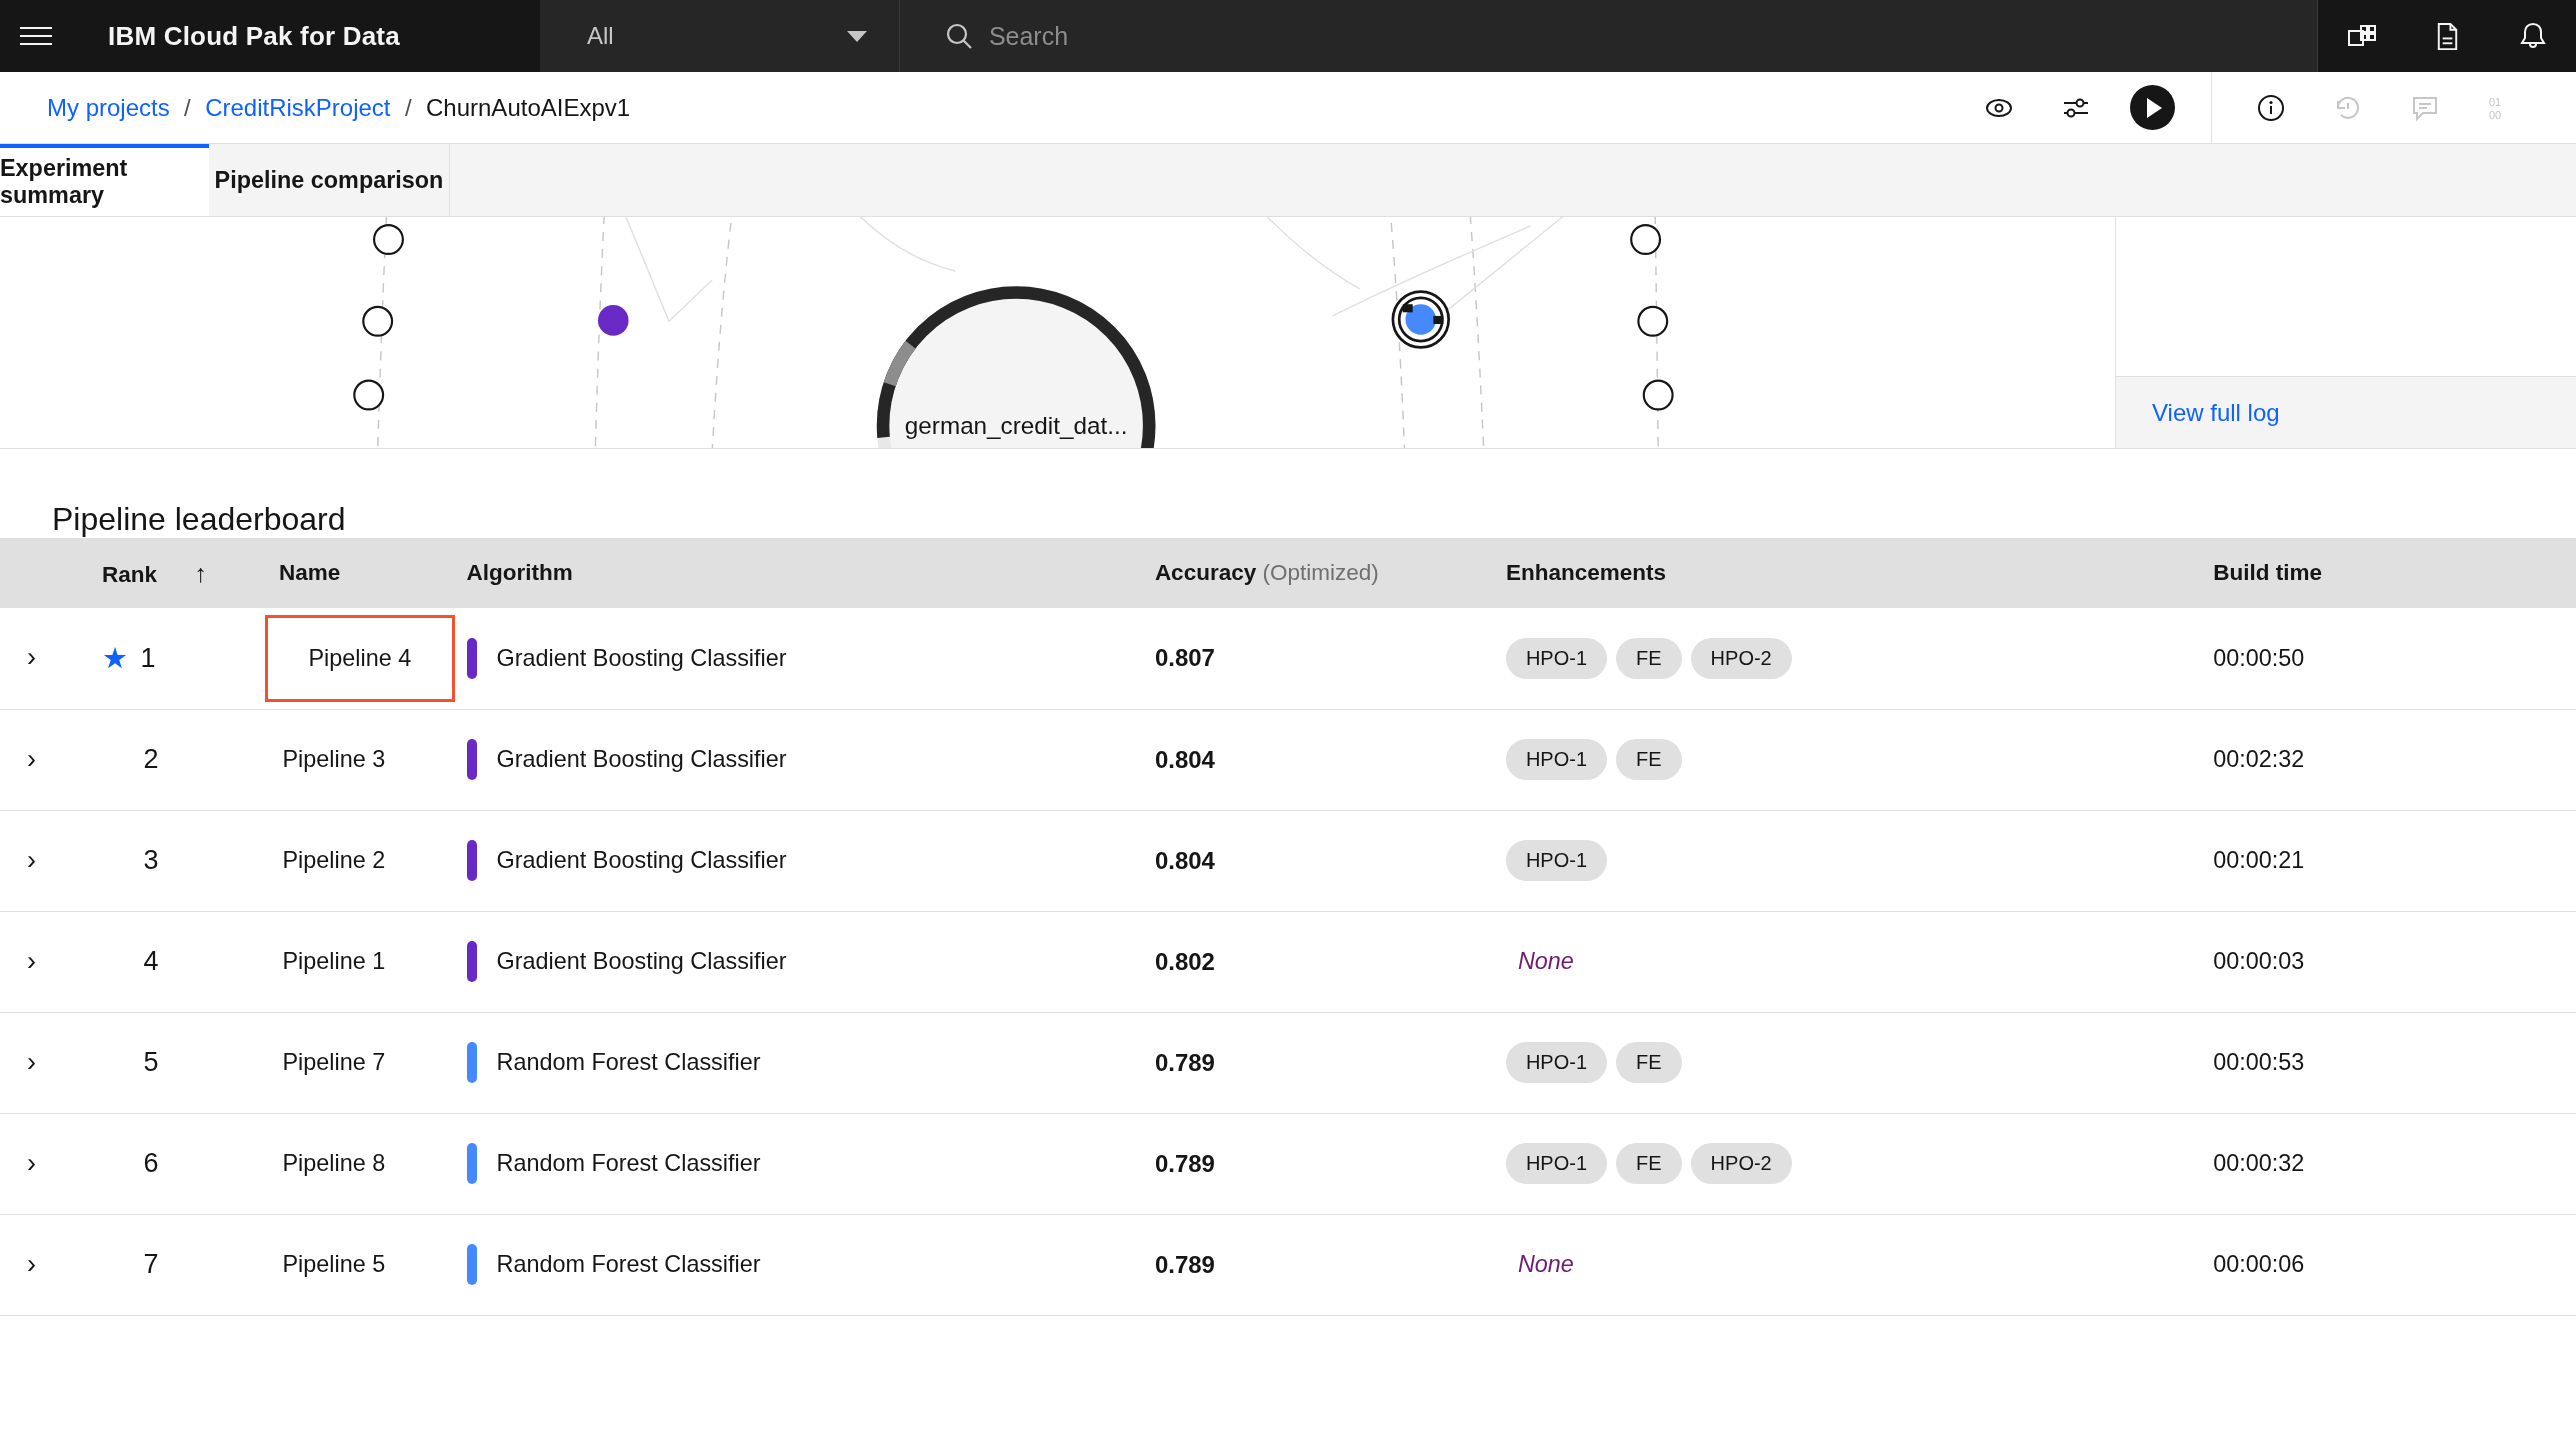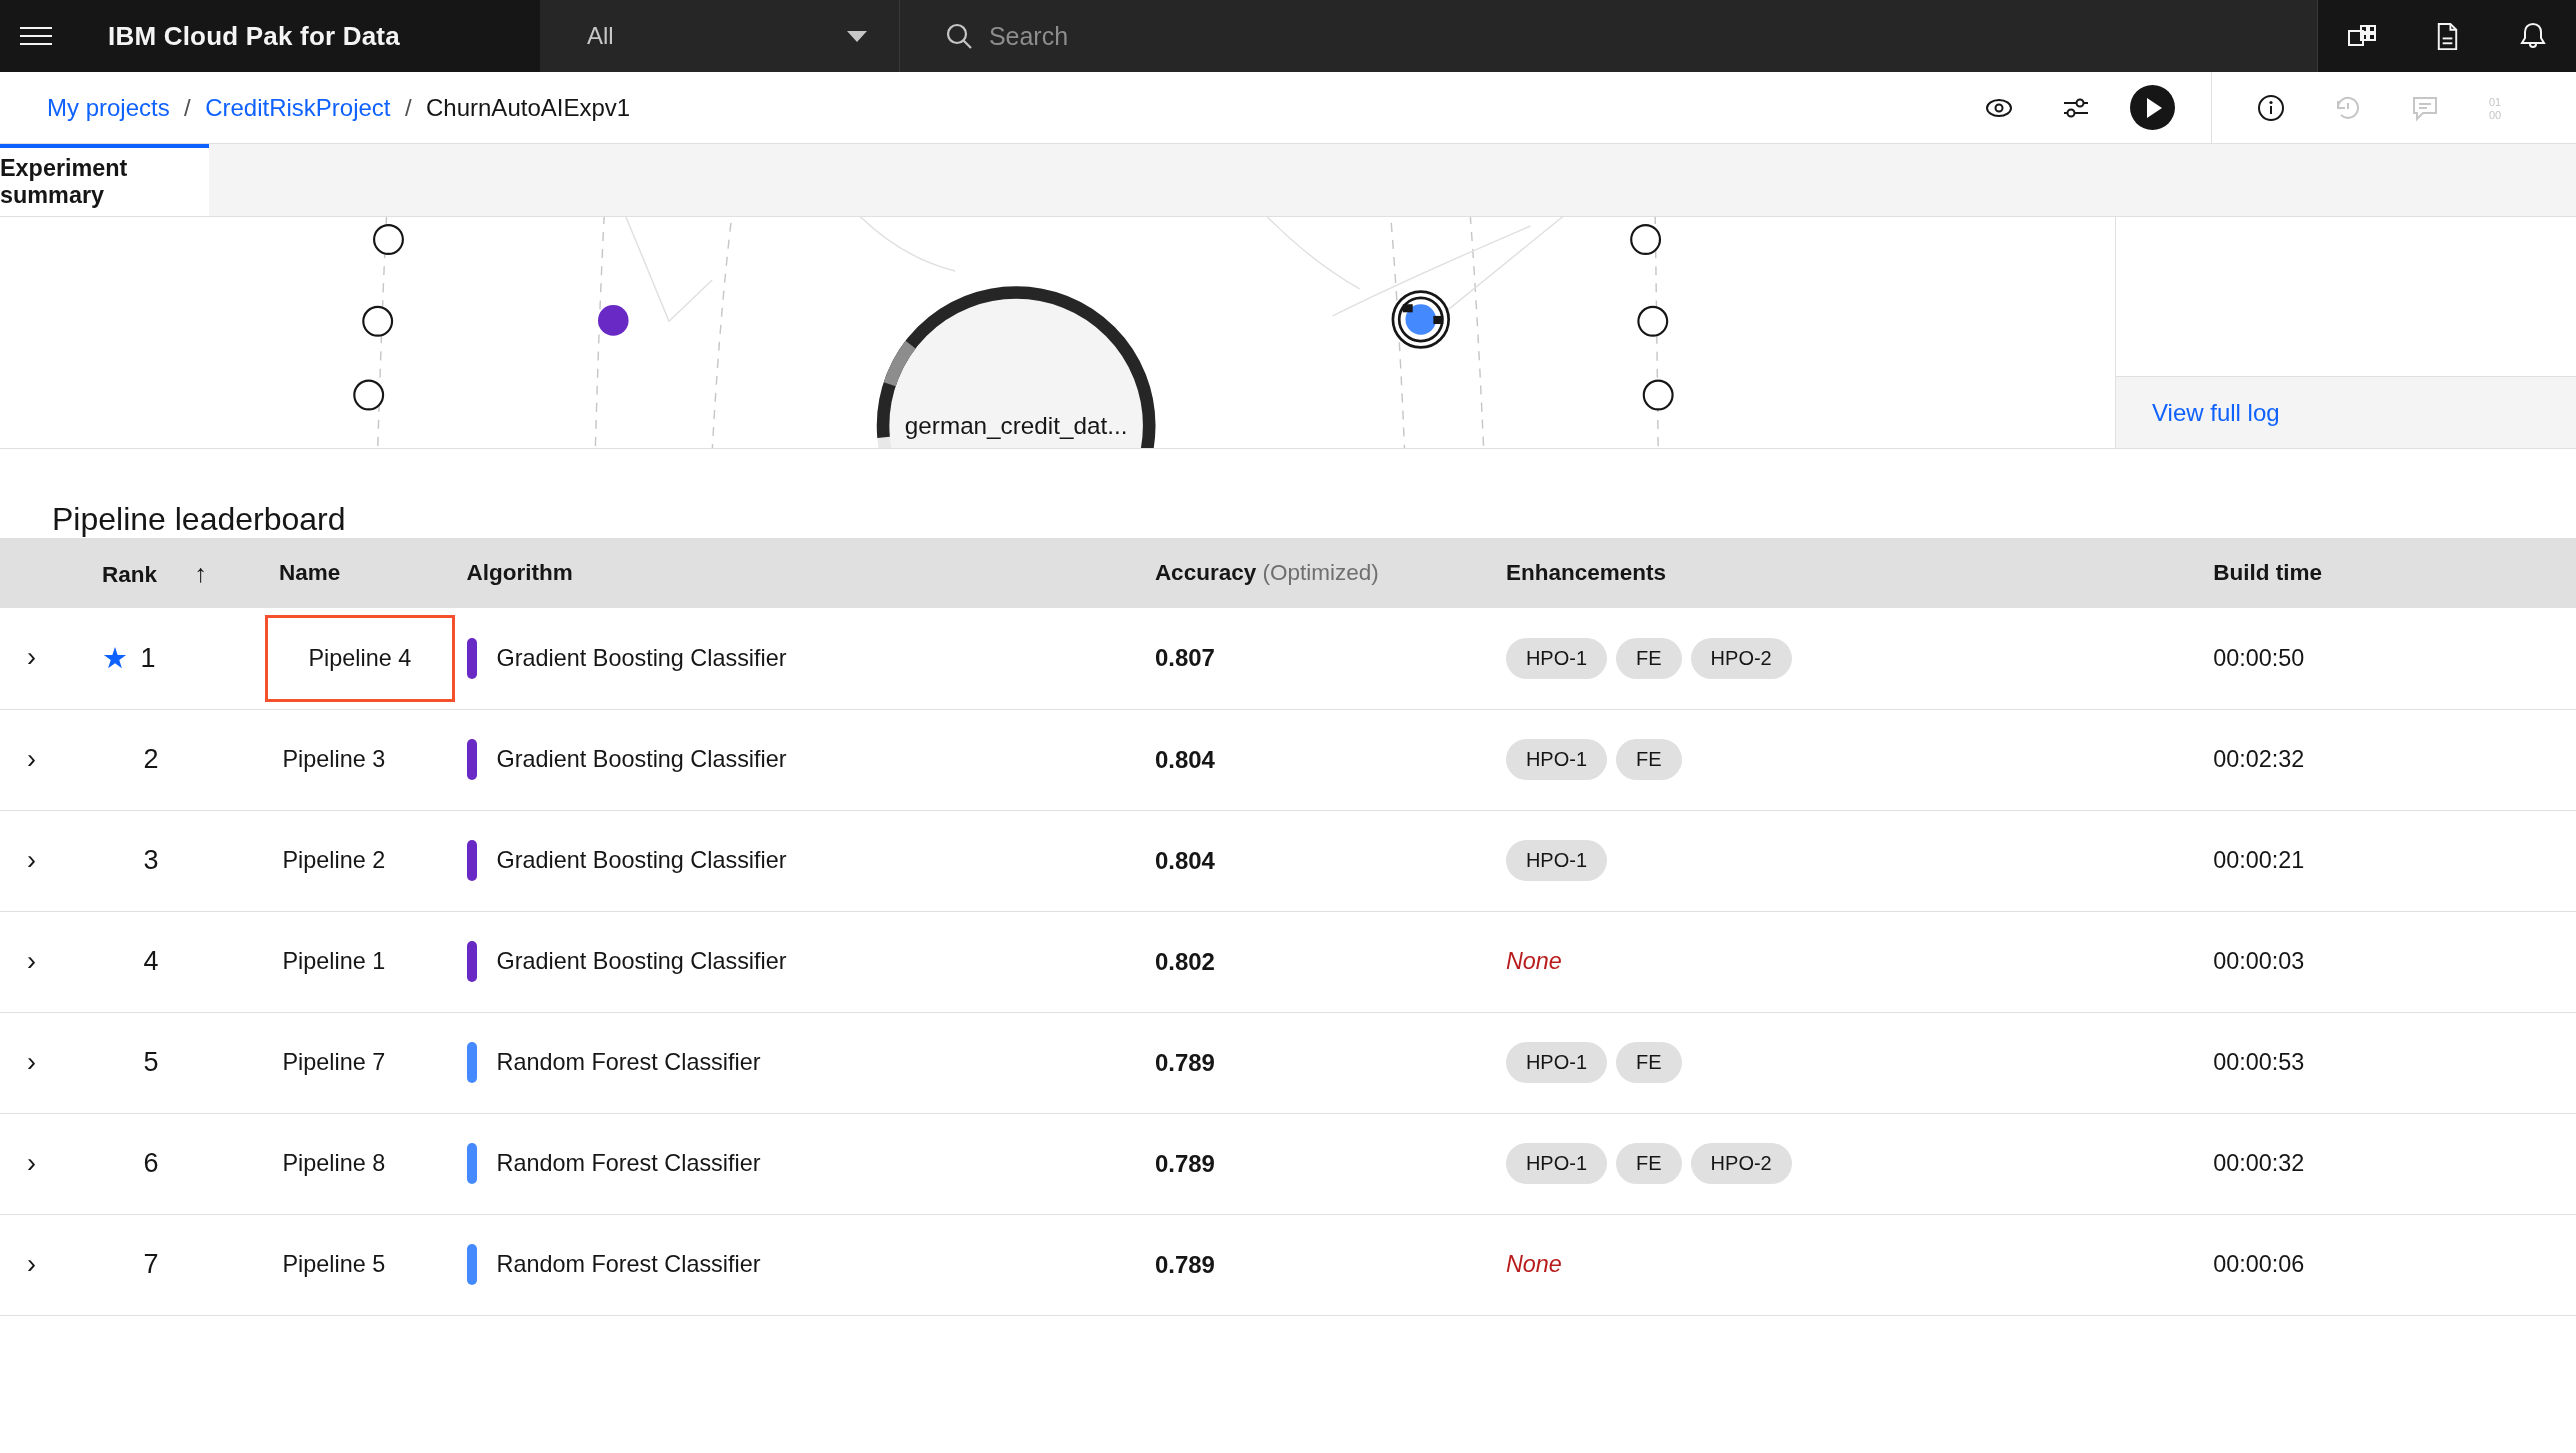--- a/index.html
+++ b/index.html
@@ -241,21 +241,21 @@
   .algo-bar { width: 10px; height: 41px; border-radius: 5.4px; }
   .acc-val { font-weight: bold; font-size: 24px; }
   .tags { display: flex; align-items: center; gap: 9px; }
   .tag {
     background: #e0e0e0; color: #161616;
     border-radius: 23.4px;
     padding: 9px 20px;
     font-size: 20px;
     white-space: nowrap;
   }
-  .none-txt { font-style: italic; color: #b91c1c; font-size: 23.4px; }
+  .none-txt { font-style: italic; color: #701a75; font-size: 23.4px; margin-left: 12px; }
   .build-time { font-size: 23.4px; }
 </style>
 </head>
 <body>
 
 <div class="top-header">
   <div class="hamburger">
     <div class="bars">
         <span></span>
         <span></span>
@@ -358,20 +358,23 @@
         <text x="3" y="14" font-size="11" fill="#c6c6c6" font-family="Liberation Sans">01</text>
         <text x="3" y="27" font-size="11" fill="#c6c6c6" font-family="Liberation Sans">00</text>
       </svg>
     </div>
   </div>
 </div>
 
 <div class="tabs-row">
   <div class="tab active">
     <span>Experiment summary</span>
+  </div>
+  <div class="tab second">
+    <span>Pipeline comparison</span>
   </div>
   <div class="tab-filler"></div>
 </div>
 
 <div class="viz-area">
   <div class="viz-canvas">
     <svg width="2115" height="232" viewBox="0 0 2348 258">
 
       <g stroke="#c6c6c6" stroke-width="1.6" fill="none" stroke-dasharray="10 9">
         <path d="M430 -40 Q424 60 418 260"></path>

